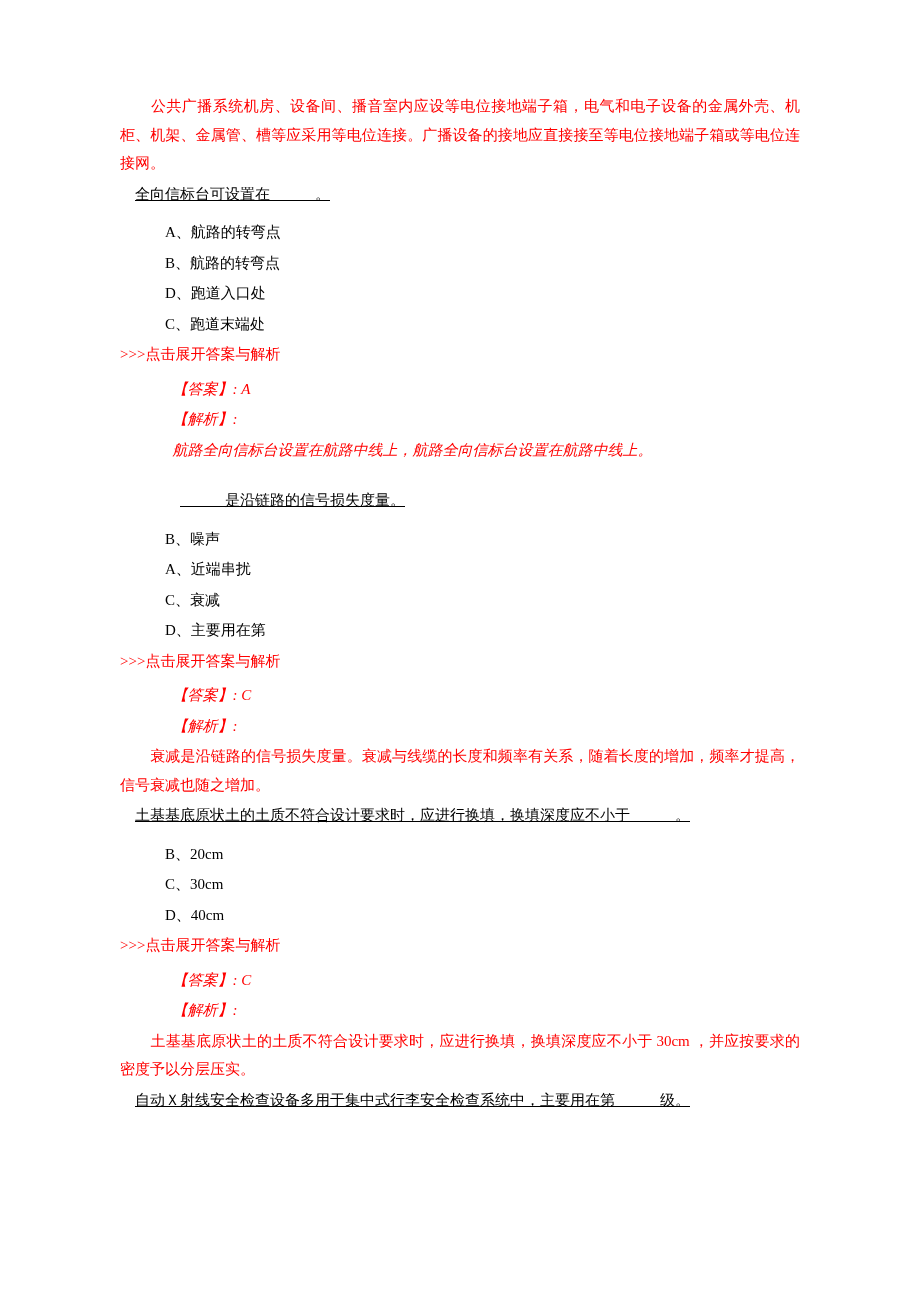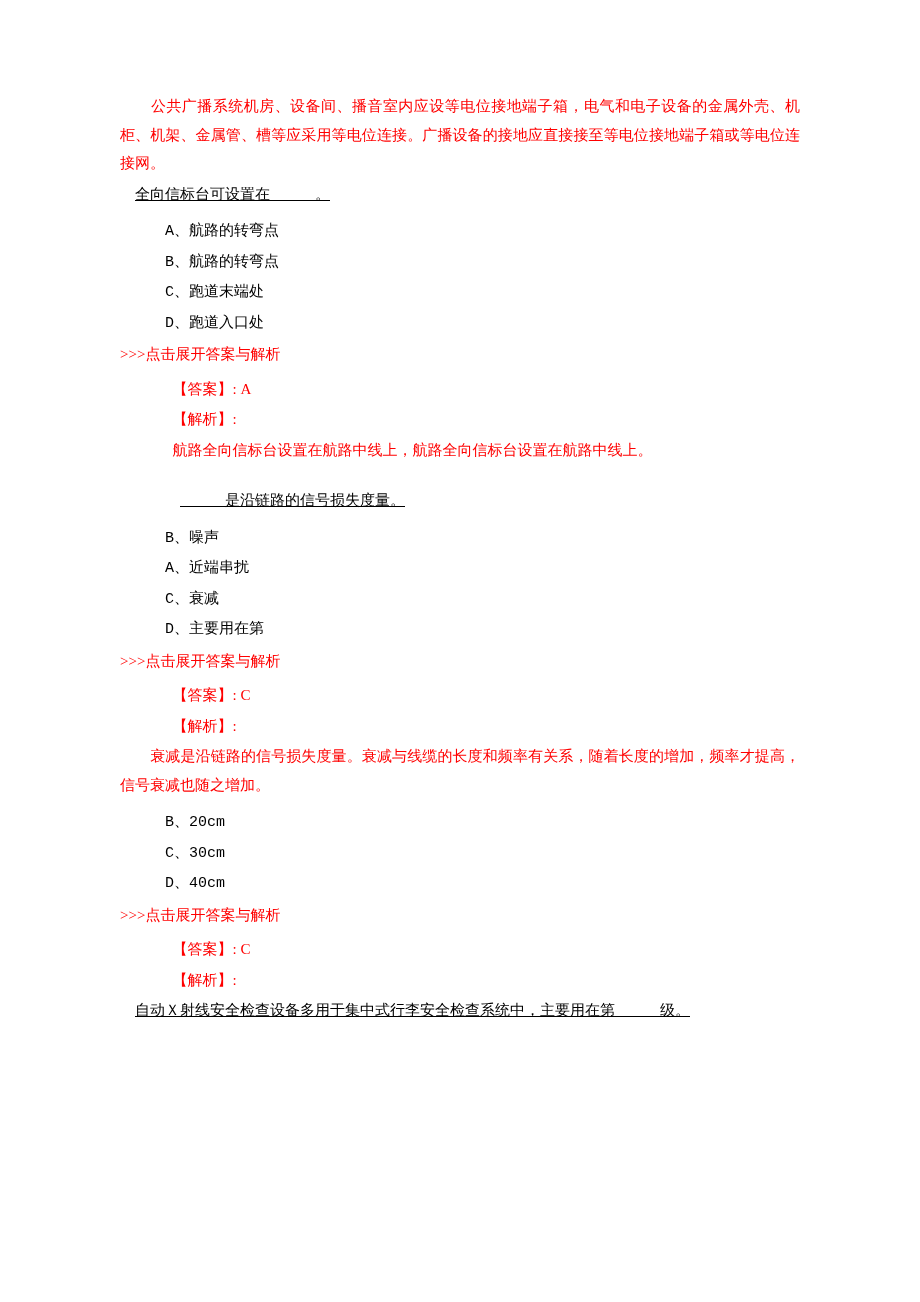--- a/index.html
+++ b/index.html
@@ -12,40 +12,40 @@
     color: #000;
   }
   .page {
     width: 920px;
     min-height: 1302px;
     padding: 90px 120px 60px 120px;
     box-sizing: border-box;
     position: relative;
   }
   .red { color: #ff0000; }
-  .option { padding-left: 3em; margin: 2px 0; font-family: Liberation Mono, monospace; }
+  .option { padding-left: 3em; margin: 2px 0; font-family: Liberation Serif, serif; }
   .stem { padding-left: 1em; margin-top: 4px; text-decoration: underline; }
   .expand { margin: 2px 0; }
-  .ans-block { padding-left: 3.5em; margin-top: 6px; margin-bottom: 2px; }
+  .ans-block { padding-left: 3.5em; margin-top: 6px; margin-bottom: 2px; font-style: italic; }
   .para { margin: 2px 0; }
   .just { text-align: justify; }
 </style>
 </head>
 <body>
 
 <div class="page">
 
   <div class="para red just">　　公共广播系统机房、设备间、播音室内应设等电位接地端子箱，电气和电子设备的金属外壳、机柜、机架、金属管、槽等应采用等电位连接。广播设备的接地应直接接至等电位接地端子箱或等电位连接网。</div>
 
   <div class="stem para">全向信标台可设置在　　　。</div>
   <div style="height:6px"></div>
   <div class="option">A、航路的转弯点</div>
   <div class="option">B、航路的转弯点</div>
+  <div class="option">D、跑道入口处</div>
   <div class="option">C、跑道末端处</div>
-  <div class="option">D、跑道入口处</div>
   <div class="expand red">&gt;&gt;&gt;点击展开答案与解析</div>
   <div class="ans-block">
     <div class="para red"><span>【答案】:</span><span> A</span></div>
     <div class="para red">【解析】:</div>
     <div class="para red">航路全向信标台设置在航路中线上，航路全向信标台设置在航路中线上。</div>
   </div>
 
   <div style="height:18px"></div>
 
   <div class="stem para" style="padding-left:4em">　　　是沿链路的信号损失度量。</div>
@@ -54,25 +54,27 @@
   <div class="option">A、近端串扰</div>
   <div class="option">C、衰减</div>
   <div class="option">D、主要用在第</div>
   <div class="expand red">&gt;&gt;&gt;点击展开答案与解析</div>
   <div class="ans-block">
     <div class="para red"><span>【答案】:</span><span> C</span></div>
     <div class="para red">【解析】:</div>
   </div>
   <div class="para red just" style="padding-left:0">　　衰减是沿链路的信号损失度量。衰减与线缆的长度和频率有关系，随着长度的增加，频率才提高，信号衰减也随之增加。</div>
 
+  <div class="stem para">土基基底原状土的土质不符合设计要求时，应进行换填，换填深度应不小于　　　。</div>
   <div style="height:6px"></div>
   <div class="option">B、20cm</div>
   <div class="option">C、30cm</div>
   <div class="option">D、40cm</div>
   <div class="expand red">&gt;&gt;&gt;点击展开答案与解析</div>
   <div class="ans-block">
     <div class="para red"><span>【答案】:</span><span> C</span></div>
     <div class="para red">【解析】:</div>
   </div>
+  <div class="para red just">　　土基基底原状土的土质不符合设计要求时，应进行换填，换填深度应不小于 30cm ，并应按要求的密度予以分层压实。</div>
 
   <div class="stem para">自动Ｘ射线安全检查设备多用于集中式行李安全检查系统中，主要用在第　　　级。</div>
 
 </div>
 
 </body></html>

